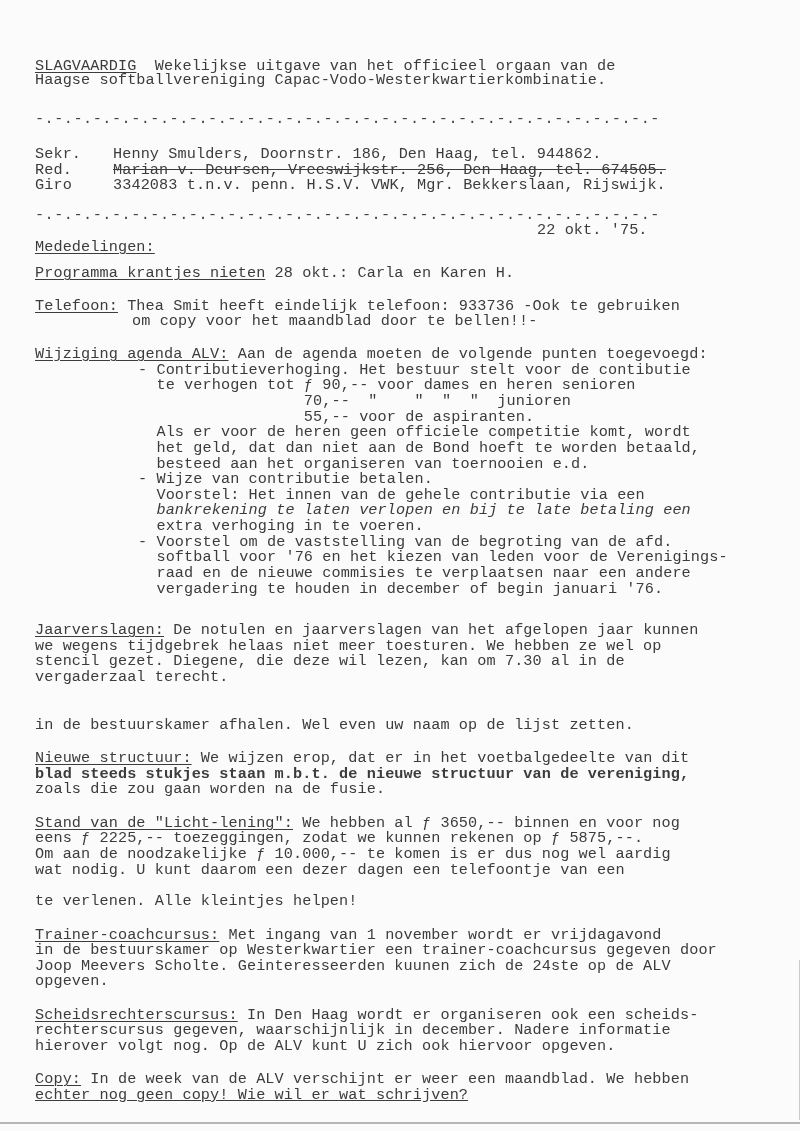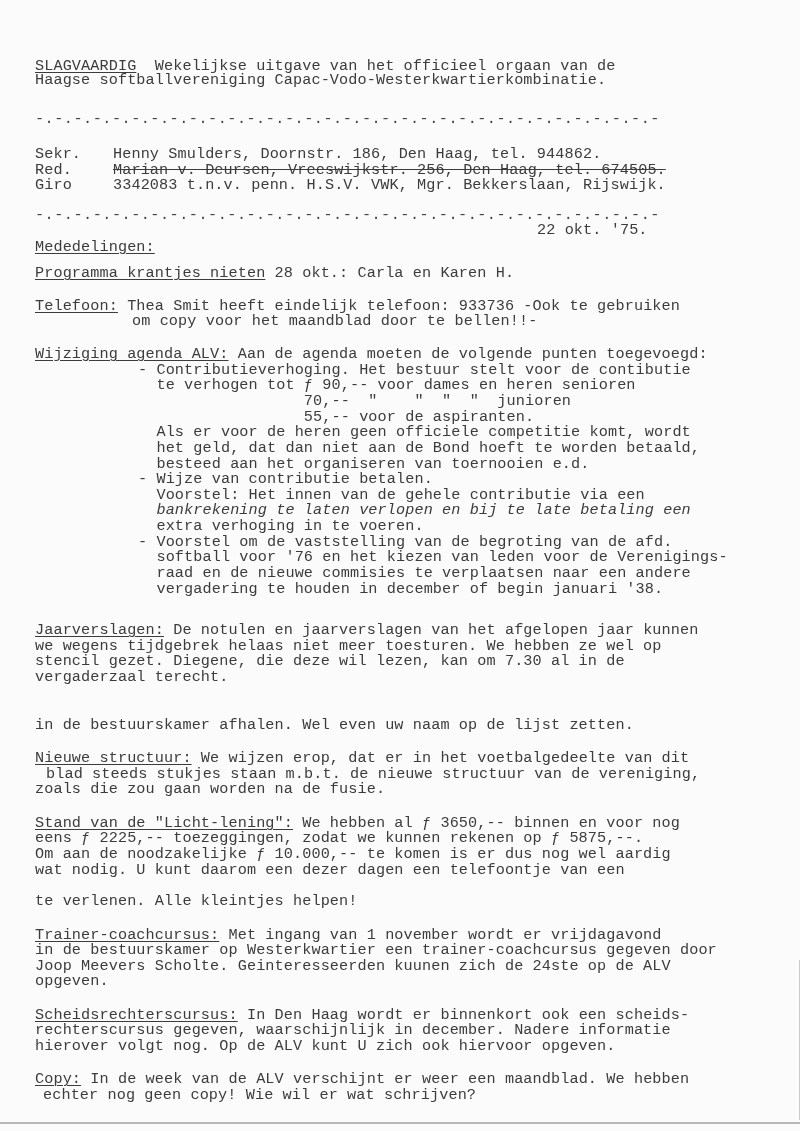--- a/index.html
+++ b/index.html
@@ -55,46 +55,46 @@
   <div class="line" style="left:138px;top:424px;font-family:Liberation Mono, monospace;">  Als er voor de heren geen officiele competitie komt, wordt</div>
   <div class="line" style="left:138px;top:440px;">  het geld, dat dan niet aan de Bond hoeft te worden betaald,</div>
   <div class="line" style="left:138px;top:456px;">  besteed aan het organiseren van toernooien e.d.</div>
   <div class="line" style="left:138px;top:471px;">- Wijze van contributie betalen.</div>
   <div class="line" style="left:138px;top:487px;">  Voorstel: Het innen van de gehele contributie via een</div>
   <div class="line" style="left:138px;top:502px;font-style:italic;">  bankrekening te laten verlopen en bij te late betaling een</div>
   <div class="line" style="left:138px;top:518px;">  extra verhoging in te voeren.</div>
   <div class="line" style="left:138px;top:534px;">- Voorstel om de vaststelling van de begroting van de afd.</div>
   <div class="line" style="left:138px;top:549px;">  softball voor '76 en het kiezen van leden voor de Verenigings-</div>
   <div class="line" style="left:138px;top:565px;">  raad en de nieuwe commisies te verplaatsen naar een andere</div>
-  <div class="line" style="left:138px;top:581px;">  vergadering te houden in december of begin januari '38.</div>
+  <div class="line" style="left:138px;top:581px;">  vergadering te houden in december of begin januari '76.</div>
 
   <div class="line" style="left:35px;top:622px;"><span class="u">Jaarverslagen:</span><span> De notulen en jaarverslagen van het afgelopen jaar kunnen</span></div>
   <div class="line" style="left:35px;top:638px;">we wegens tijdgebrek helaas niet meer toesturen. We hebben ze wel op</div>
   <div class="line" style="left:35px;top:653px;">stencil gezet. Diegene, die deze wil lezen, kan om 7.30 al in de</div>
   <div class="line" style="left:35px;top:669px;">vergaderzaal terecht.</div>
 
   <div class="line" style="left:35px;top:717px;">in de bestuurskamer afhalen. Wel even uw naam op de lijst zetten.</div>
 
   <div class="line" style="left:35px;top:750px;"><span class="u">Nieuwe structuur:</span><span> We wijzen erop, dat er in het voetbalgedeelte van dit</span></div>
-  <div class="line" style="left:46px;top:766px;">blad steeds stukjes staan m.b.t. de nieuwe structuur van de vereniging,</div>
+  <div class="line" style="left:35px;top:766px;font-weight:bold;">blad steeds stukjes staan m.b.t. de nieuwe structuur van de vereniging,</div>
   <div class="line" style="left:35px;top:781px;">zoals die zou gaan worden na de fusie.</div>
 
   <div class="line" style="left:35px;top:815px;"><span class="u">Stand van de "Licht-lening":</span><span> We hebben al ƒ 3650,-- binnen en voor nog</span></div>
   <div class="line" style="left:35px;top:830px;">eens ƒ 2225,-- toezeggingen, zodat we kunnen rekenen op ƒ 5875,--.</div>
   <div class="line" style="left:35px;top:846px;">Om aan de noodzakelijke ƒ 10.000,-- te komen is er dus nog wel aardig</div>
   <div class="line" style="left:35px;top:862px;">wat nodig. U kunt daarom een dezer dagen een telefoontje van een</div>
   <div class="line" style="left:35px;top:893px;">te verlenen. Alle kleintjes helpen!</div>
 
   <div class="line" style="left:35px;top:927px;"><span class="u">Trainer-coachcursus:</span><span> Met ingang van 1 november wordt er vrijdagavond</span></div>
   <div class="line" style="left:35px;top:942px;">in de bestuurskamer op Westerkwartier een trainer-coachcursus gegeven door</div>
   <div class="line" style="left:35px;top:958px;">Joop Meevers Scholte. Geinteresseerden kuunen zich de 24ste op de ALV</div>
   <div class="line" style="left:35px;top:973px;">opgeven.</div>
 
-  <div class="line" style="left:35px;top:1007px;"><span class="u">Scheidsrechterscursus:</span><span> In Den Haag wordt er binnenkort ook een scheids-</span></div>
+  <div class="line" style="left:35px;top:1007px;"><span class="u">Scheidsrechterscursus:</span><span> In Den Haag wordt er organiseren ook een scheids-</span></div>
   <div class="line" style="left:35px;top:1038px;">hierover volgt nog. Op de ALV kunt U zich ook hiervoor opgeven.</div>
   <div class="line" style="left:35px;top:1022px;">rechterscursus gegeven, waarschijnlijk in december. Nadere informatie</div>
 
   <div class="line" style="left:35px;top:1071px;"><span class="u">Copy:</span><span> In de week van de ALV verschijnt er weer een maandblad. We hebben</span></div>
-  <div class="line" style="left:43px;top:1087px;">echter nog geen copy! Wie wil er wat schrijven?</div>
+  <div class="line" style="left:35px;top:1087px;text-decoration:underline;">echter nog geen copy! Wie wil er wat schrijven?</div>
 
   <div class="bottom-edge"></div>
   <div class="right-edge"></div>
 </div>
 
 </body></html>

